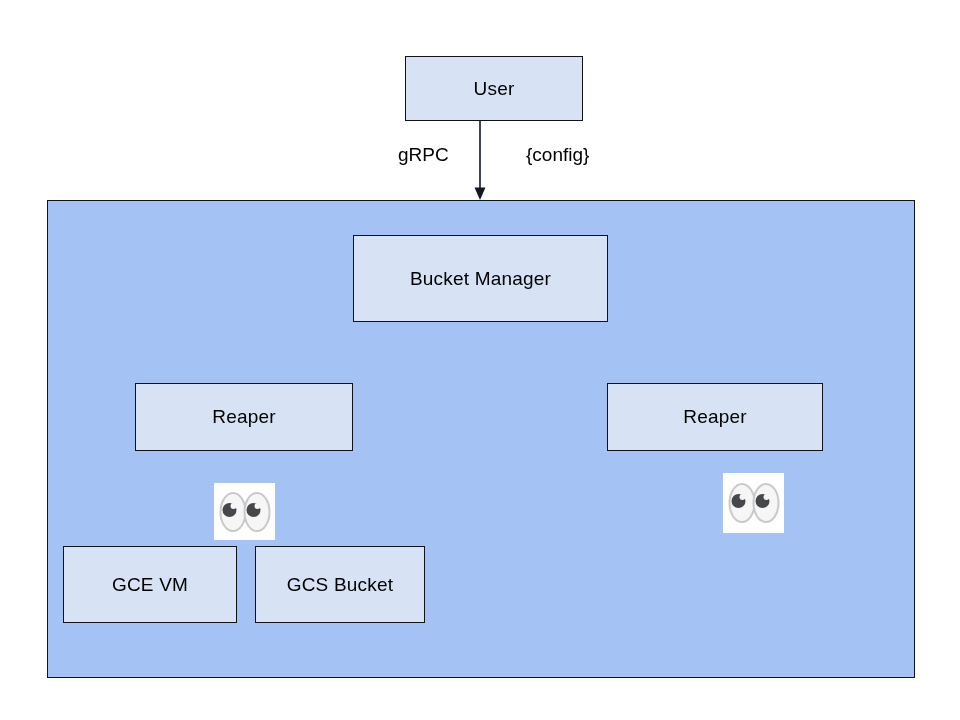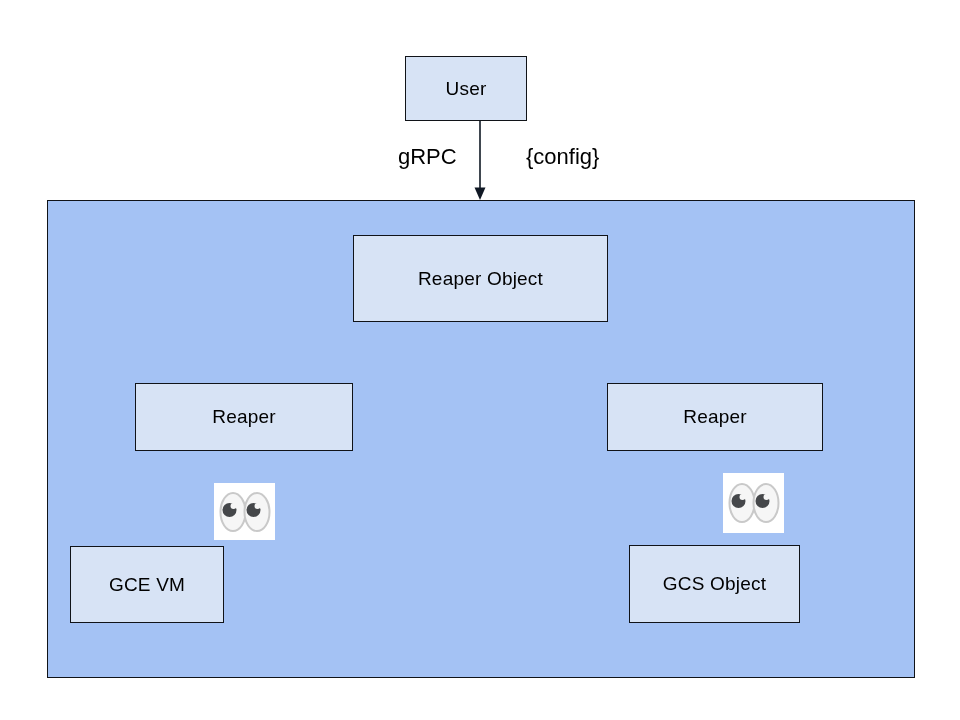--- a/index.html
+++ b/index.html
@@ -35,21 +35,21 @@
   }
   .container-title {
     position: absolute;
     left: 63px;
     top: 219px;
     font-size: 20px;
     color: #000000;
   }
   .edge-label {
     position: absolute;
-    font-size: 22px;
+    font-size: 19px;
     color: #000000;
     white-space: nowrap;
   }
   .lines-svg {
     position: absolute;
     left: 0;
     top: 0;
     width: 960px;
     height: 720px;
     pointer-events: none;
@@ -74,49 +74,49 @@
 
     <line x1="478" y1="322" x2="248" y2="384" stroke="#101824" stroke-width="1.4"></line>
     <line x1="482" y1="322" x2="700" y2="384" stroke="#101824" stroke-width="1.4"></line>
 
     <line x1="243" y1="451" x2="139" y2="546" stroke="#101824" stroke-width="1.4"></line>
     <line x1="245" y1="451" x2="334" y2="546" stroke="#101824" stroke-width="1.4"></line>
 
     <line x1="715" y1="451" x2="715" y2="545" stroke="#101824" stroke-width="1.4"></line>
   </svg>
 
-  <div class="node" style="left:405px; top:56px; width:122px; height:65px;">
+  <div class="node" style="left:405px; top:56px; width:178px; height:65px;">
     <span>User</span>
   </div>
 
   <div class="edge-label" style="left:398px; top:144px;">gRPC</div>
   <div class="edge-label" style="left:494px; top:144px;margin-left:32px;">{config}</div>
 
   <div class="container-box" style="left:47px; top:200px; width:868px; height:478px;"></div>
 
   <div class="node" style="left:353px; top:235px; width:255px; height:87px;">
-    <span>Reaper Object</span>
+    <span>Bucket Manager</span>
   </div>
 
   <div class="node" style="left:135px; top:383px; width:218px; height:68px;">
     <span>Reaper</span>
   </div>
 
   <div class="node" style="left:607px; top:383px; width:216px; height:68px;">
     <span>Reaper</span>
   </div>
 
-  <div class="node" style="left:70px; top:546px; width:154px; height:77px;">
+  <div class="node" style="left:63px; top:546px; width:174px; height:77px;">
     <span>GCE VM</span>
   </div>
 
+  <div class="node" style="left:255px; top:546px; width:170px; height:77px;">
+    <span>GCS Bucket</span>
+  </div>
 
-  <div class="node" style="left:629px; top:545px; width:171px; height:78px;">
-    <span>GCS Object</span>
-  </div>
 
   <div class="eyes" style="left:214px; top:483px; width:61px; height:57px;">
     <svg width="52" height="44" viewBox="0 0 52 44" xmlns="http://www.w3.org/2000/svg">
       <ellipse cx="14" cy="22" rx="12.5" ry="19" fill="#f6f6f6" stroke="#c9c9c9" stroke-width="2"></ellipse>
       <ellipse cx="38" cy="22" rx="12.5" ry="19" fill="#f6f6f6" stroke="#c9c9c9" stroke-width="2"></ellipse>
       <circle cx="10.5" cy="20" r="7" fill="#45474a"></circle>
       <circle cx="14.5" cy="16" r="3" fill="#f6f6f6"></circle>
       <circle cx="34.5" cy="20" r="7" fill="#45474a"></circle>
       <circle cx="38.5" cy="16" r="3" fill="#f6f6f6"></circle>
     </svg>

